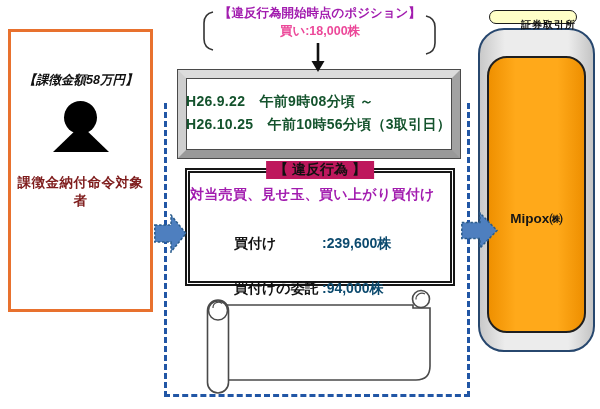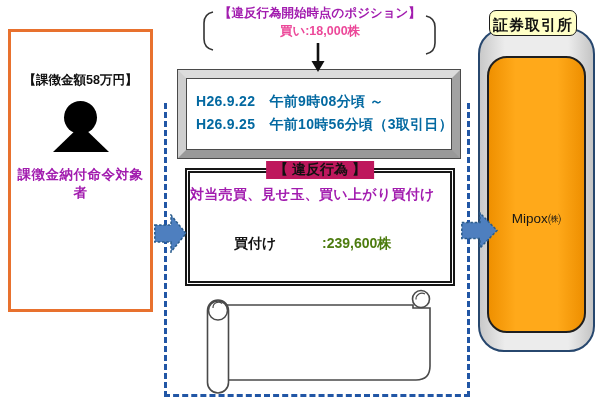--- a/index.html
+++ b/index.html
@@ -2,71 +2,71 @@
 <html><head>
 <meta charset="utf-8">
 <style>
   html,body{margin:0;padding:0;}
   body{font-family:"Liberation Sans","DejaVu Sans",sans-serif;background:#fff;}
   #canvas{position:relative;width:600px;height:409px;background:#fff;overflow:hidden;}
 
   
   .subject-box{position:absolute;left:8px;top:29px;width:145px;height:283px;
     border:3px solid #E8712E;background:#fff;box-sizing:border-box;z-index:1;}
-  .penalty-label{margin-top:40px;text-align:center;font-weight:bold;font-size:12.5px;color:#111;}
+  .penalty-label{margin-top:40px;text-align:center;font-weight:bold;font-size:12.5px;color:#111;font-style:italic;}
   .person-head{width:33px;height:33px;border-radius:50%;background:#000;margin:12px auto 0;}
   .person-body{width:0;height:0;border-left:28px solid transparent;border-right:28px solid transparent;
     border-bottom:27px solid #000;margin:-9px auto 0;}
-  .subject-name{margin-top:14px;text-align:center;font-weight:bold;font-size:13.5px;color:#a21caf;letter-spacing:.5px;}
+  .subject-name{margin-top:22px;text-align:center;font-weight:bold;font-size:13.5px;color:#7f1d1d;letter-spacing:.5px;}
 
   
   .pos-title{position:absolute;left:205px;top:5px;width:230px;text-align:center;
     font-weight:bold;font-size:12.5px;color:#a21caf;z-index:2;}
   .pos-value{position:absolute;left:205px;top:23px;width:230px;text-align:center;
     font-weight:bold;font-size:12.5px;color:#ec4899;z-index:2;}
   .abs-svg{position:absolute;}
 
   
   .period-box{position:absolute;left:178px;top:70px;width:282px;height:88px;box-sizing:border-box;
     background:#fff;border:8px solid;border-color:#dcdcdc #a2a2a2 #999 #cfcfcf;
     outline:1px solid #4a4a4a;box-shadow:inset 0 0 0 1px #4a4a4a;z-index:2;}
-  .period-text{padding:12px 0 0 10px;font-size:14px;font-weight:600;color:#0369a1;
+  .period-text{padding:12px 0 0 0;font-size:14px;font-weight:600;color:#14532d;
     line-height:23px;letter-spacing:.3px;white-space:nowrap;}
 
   
   .dashed-region{position:absolute;left:164px;top:103px;width:306px;height:294px;box-sizing:border-box;
     border:3px dashed #2156A5;border-top:none;z-index:0;}
 
   
   .violation-box{position:absolute;left:185px;top:168px;width:270px;height:118px;box-sizing:border-box;
     border:5px double #161616;background:#fff;z-index:2;}
   .violation-title{position:absolute;top:-12px;left:50%;transform:translateX(-50%);
     background:#be185d;padding:0 8px;font-weight:bold;font-size:14px;color:#111;white-space:nowrap;}
   .violation-summary{margin-top:13px;text-align:left;font-weight:bold;font-size:14px;color:#a21caf;letter-spacing:.3px;white-space:nowrap;}
   .violation-rows{margin:5px 0 0 44px;}
   .violation-row{line-height:21px;white-space:nowrap;}
   .violation-row .lbl{display:inline-block;width:88px;font-weight:bold;font-size:14px;color:#111;margin-top:24px;}
-  .violation-row .val{font-weight:bold;font-size:14px;color:#4d7c0f;}
+  .violation-row .val{font-weight:bold;font-size:14px;color:#0c4a6e;}
 
   
   .scroll-text{position:absolute;left:236px;top:302px;width:188px;font-size:13px;font-weight:600;
     color:#111;line-height:21.5px;z-index:2;}
 
   
   .exchange-outer{position:absolute;left:478px;top:28px;width:117px;height:324px;box-sizing:border-box;
     border:2.5px solid #27476E;border-radius:26px;
     background:linear-gradient(90deg,#c9c9c9,#ececec 22%,#ececec 78%,#c4c4c4);z-index:1;}
   .exchange-inner{position:absolute;left:487px;top:56px;width:99px;height:277px;box-sizing:border-box;
     border:2px solid #1F1F1F;border-radius:20px;
     background:linear-gradient(90deg,#ef9000,#FFA91A 28%,#FFA91A 72%,#ee8f00);z-index:2;}
   .exchange-stock{position:absolute;left:487px;top:210px;width:99px;text-align:center;
-    font-size:13.5px;font-weight:400;color:#161616;z-index:3;}
-  .exchange-tag{position:absolute;left:489px;top:10px;width:88px;height:26px;box-sizing:border-box;
+    font-size:13.5px;font-weight:700;color:#161616;z-index:3;}
+  .exchange-tag{position:absolute;left:489px;top:10px;width:88px;height:14px;box-sizing:border-box;
     background:#FFFFC7;border:1.6px solid #1c1c1c;border-radius:7px;z-index:4;
-    text-align:center;line-height:28px;font-weight:bold;font-size:15px;color:#111;letter-spacing:1px;}
+    text-align:right;line-height:28px;font-weight:bold;font-size:10px;color:#111;letter-spacing:1px;}
 </style>
 </head>
 <body>
 
 <div id="canvas">
 
   <div class="subject-box">
     <div class="penalty-label">【課徴金額58万円】</div>
     <div>
       <div class="person-head"></div>
@@ -84,32 +84,35 @@
     <path d="M 2 1 Q 11 3 11 12 L 11 28 Q 11 37 2 39" fill="none" stroke="#333" stroke-width="1.6"></path>
   </svg>
   <svg class="abs-svg" style="left:311px;top:43px;z-index:3;" width="14" height="29" viewBox="0 0 14 29">
     <line x1="7" y1="0" x2="7" y2="19" stroke="#111" stroke-width="2.6"></line>
     <polygon points="0.5,18 13.5,18 7,29" fill="#111"></polygon>
   </svg>
 
   <div class="period-box">
     <div class="period-text">
       <div>H26.9.22　午前9時08分頃 ～</div>
-      <div>H26.9.25　午前10時56分頃（3取引日）</div>
+      <div>H26.10.25　午前10時56分頃（3取引日）</div>
     </div>
   </div>
 
   <div class="dashed-region"></div>
 
   <div class="violation-box">
     <div class="violation-title">【 違反行為 】</div>
     <div class="violation-summary">対当売買、見せ玉、買い上がり買付け</div>
     <div class="violation-rows">
       <div class="violation-row">
         <span class="lbl">買付け</span><span class="val">:239,600株</span>
+      </div>
+      <div class="violation-row">
+        <span class="lbl">買付けの委託</span><span class="val">:94,000株</span>
       </div>
     </div>
   </div>
 
   <svg class="abs-svg" style="left:202px;top:288px;z-index:1;" width="232" height="108" viewBox="0 0 232 108">
     <path d="M 24 17 L 211 17 L 211 20 L 228 20 L 228 78 Q 228 92 214 92 L 24 92 Z" fill="#fff" stroke="#4a4a4a" stroke-width="1.6"></path>
     <circle cx="219" cy="11" r="8.5" fill="#fff" stroke="#4a4a4a" stroke-width="1.6"></circle>
     <path d="M 223 6 A 6 6 0 0 0 214 11.5" fill="none" stroke="#4a4a4a" stroke-width="1.2"></path>
     <rect x="5.5" y="12" width="21" height="93" rx="10.5" fill="#fff" stroke="#4a4a4a" stroke-width="1.6"></rect>
     <circle cx="16" cy="22.5" r="9.5" fill="#fff" stroke="#4a4a4a" stroke-width="1.6"></circle>

